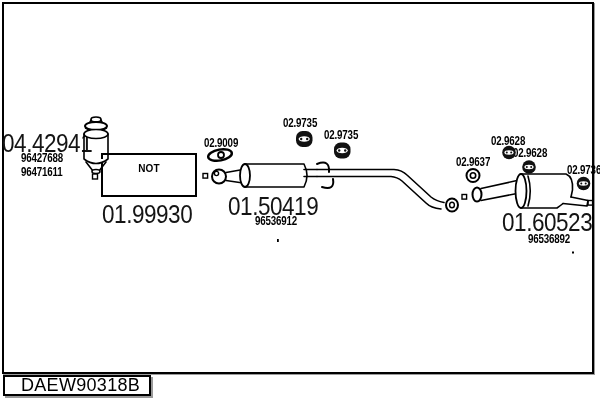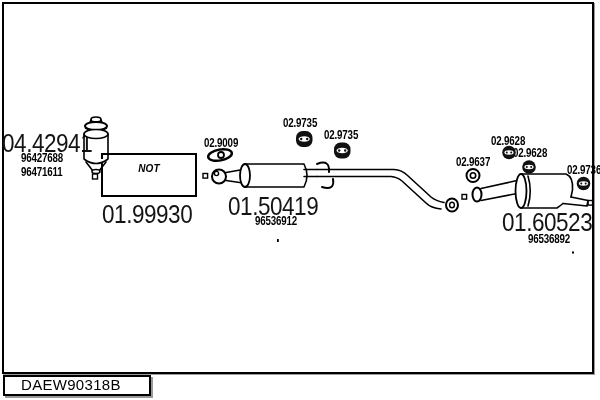--- a/index.html
+++ b/index.html
@@ -5,26 +5,26 @@
   html,body{margin:0;padding:0;background:#fff;}
   #stage{position:relative;width:600px;height:400px;background:#fff;overflow:hidden;
          font-family:"Liberation Sans",sans-serif;color:#000;}
   .frame{position:absolute;left:2px;top:2px;width:592px;height:372px;border:2px solid #000;
          box-sizing:border-box;box-shadow:1px 1px 0 #9a9a9a;background:#fff;}
   .code-lg{position:absolute;font-size:25px;line-height:1;color:#141414;white-space:nowrap;
            transform:scaleX(.9);transform-origin:0 0;letter-spacing:-.5px;}
   .lbl{position:absolute;font-size:12.5px;line-height:1;font-weight:bold;white-space:nowrap;
        transform:scaleX(.78);transform-origin:0 0;letter-spacing:-.2px;}
   .na-box{position:absolute;left:101px;top:153px;width:96px;height:44px;border:2px solid #000;
-          box-sizing:border-box;background:#fff;text-align:center;font-style:italic;}
+          box-sizing:border-box;background:#fff;text-align:center;}
   .na-box .t{font-size:10px;font-weight:bold;line-height:13px;padding-top:7px;letter-spacing:.2px;}
   .na-box .t2{font-size:10px;font-weight:bold;line-height:13px;letter-spacing:.2px;}
   .footer-box{position:absolute;left:3px;top:375px;width:148px;height:21px;border:2px solid #000;
               box-sizing:border-box;background:#fff;box-shadow:2px 2px 0 #999;}
-  .footer-box .t{font-size:15px;line-height:16px;padding-left:4px;letter-spacing:.3px;margin-left:12px;}
+  .footer-box .t{font-size:18px;line-height:16px;padding-left:16px;letter-spacing:.3px;}
   svg{position:absolute;left:0;top:0;}
 </style>
 </head>
 <body>
 
 <div id="stage">
 
   <div class="frame"></div>
 
   <div class="code-lg" style="left:2px;top:131px">04.42941</div>

